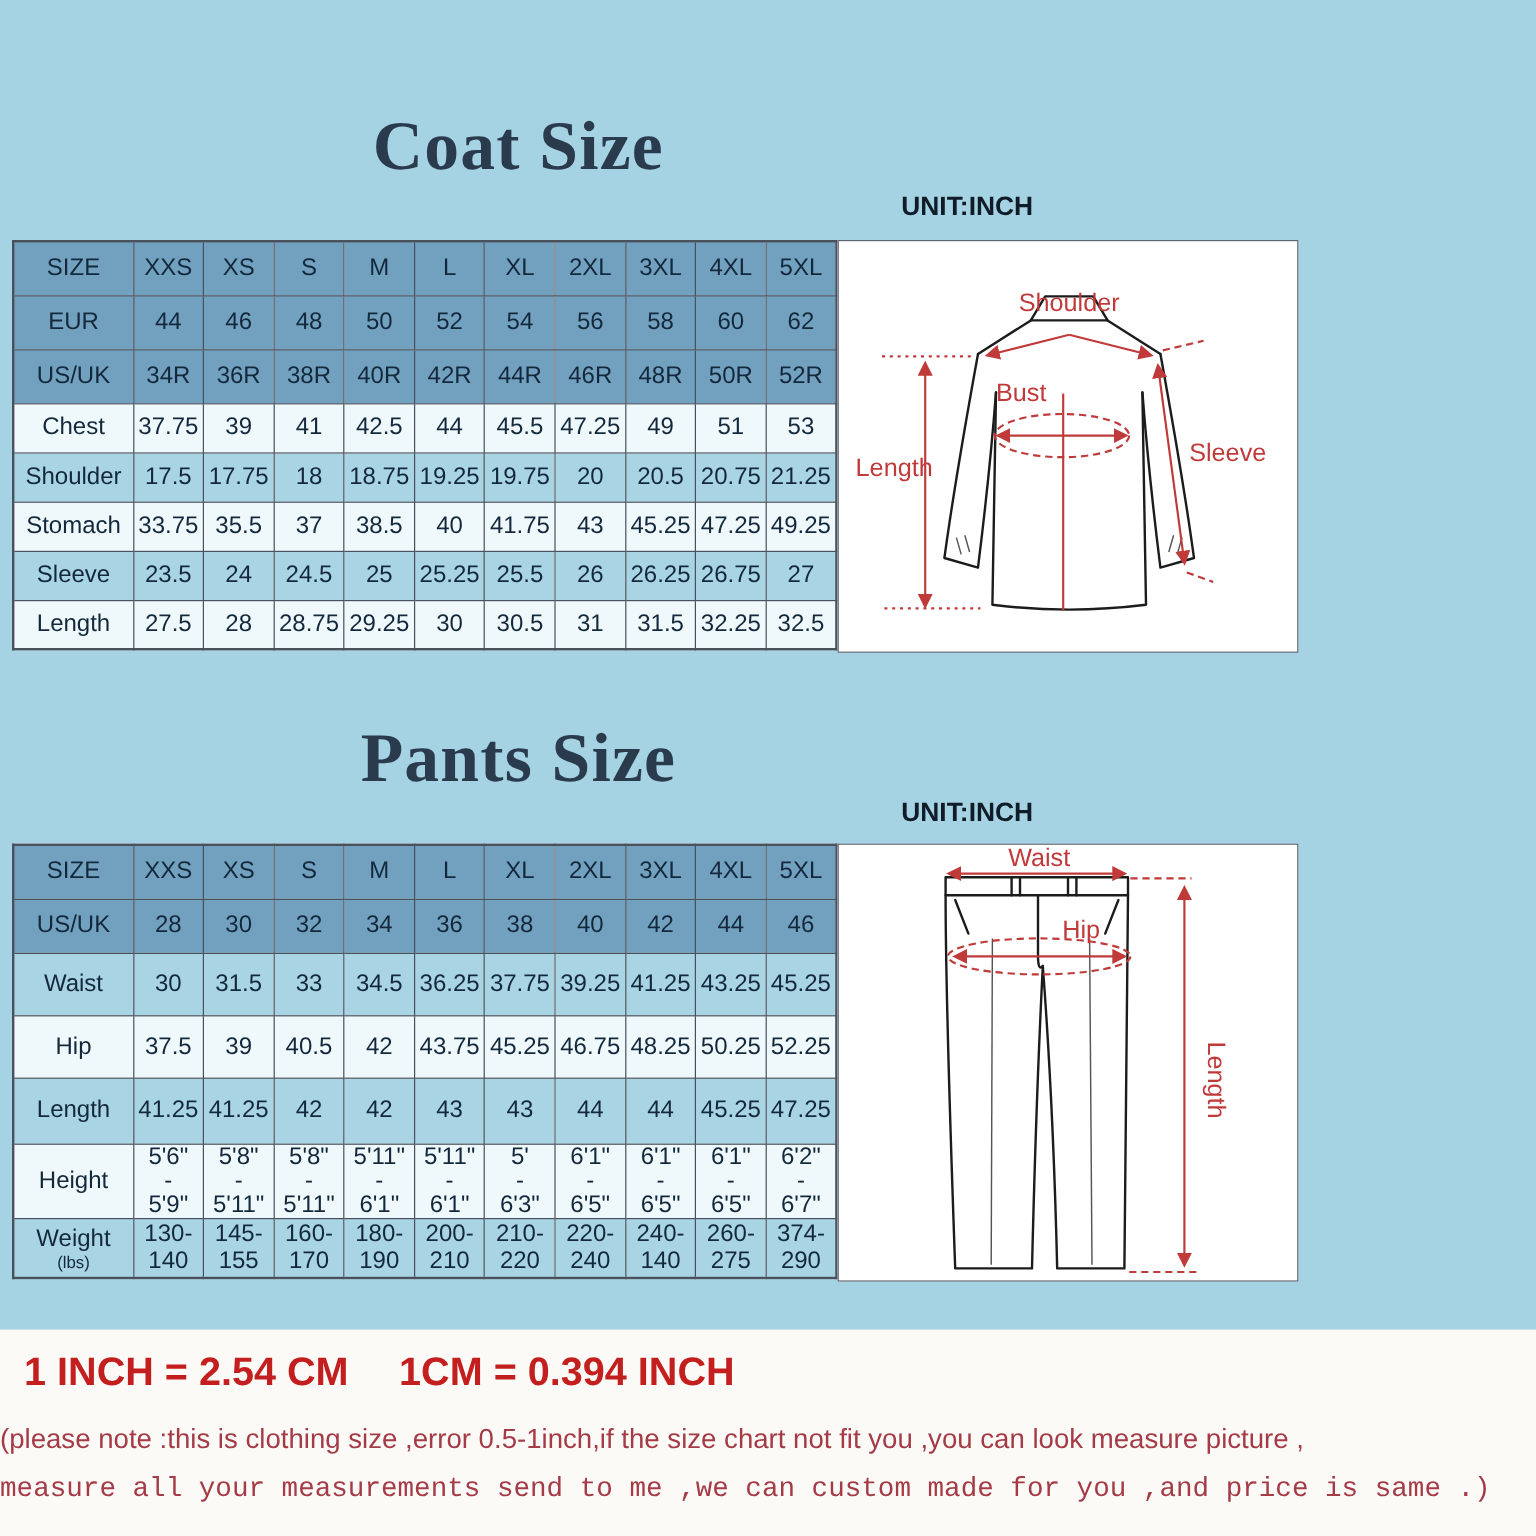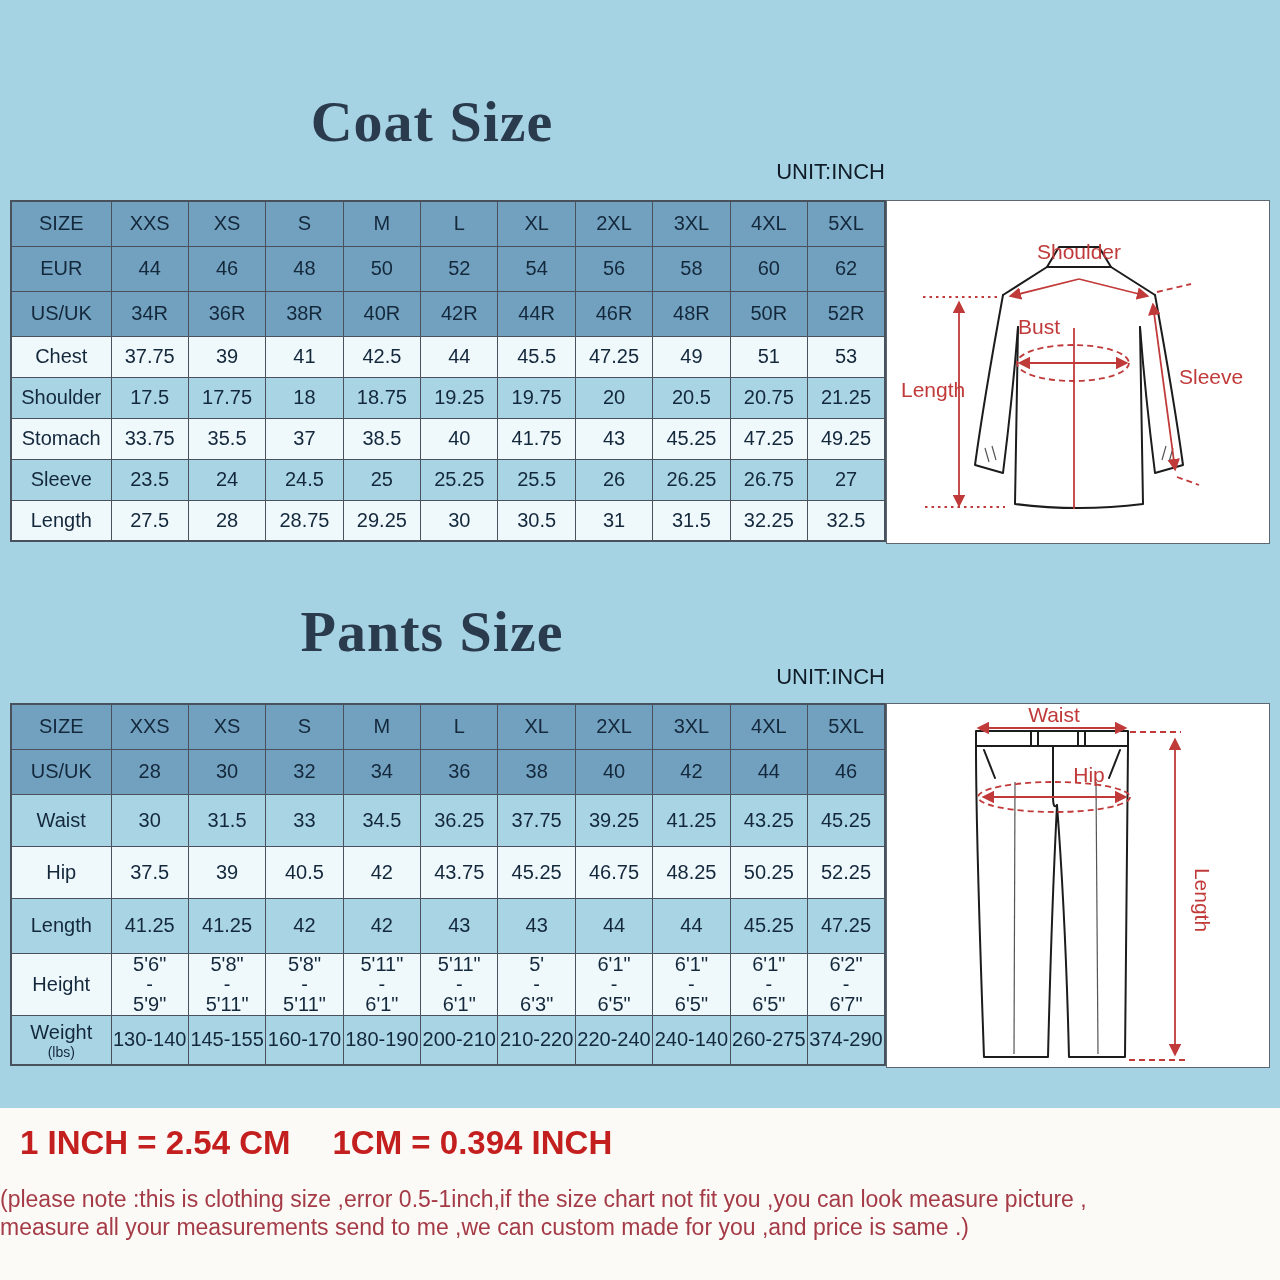--- a/index.html
+++ b/index.html
@@ -10,27 +10,27 @@
     color:#14283c;
   }
   .section-title{
     position:absolute;left:0;width:864px;text-align:center;
     font-family:Liberation Serif, serif;
     font-weight:600;font-size:58px;color:#2b3b4e;letter-spacing:1px;
   }
   #coat-title{top:88px;}
   #pants-title{top:598px;}
   .unit-label{
-    position:absolute;left:640px;width:245px;text-align:right;
-    font-weight:normal;font-size:22px;color:#101c28;
+    position:absolute;left:616px;width:245px;text-align:right;
+    font-weight:bold;font-size:22px;color:#101c28;
   }
   #coat-unit{top:159px;}
   #pants-unit{top:664px;}
 
-  .chart-row{position:absolute;left:10px;width:1260px;display:flex;align-items:flex-start;}
+  .chart-row{position:absolute;left:10px;width:1072px;display:flex;align-items:flex-start;}
   #coat-row{top:200px;}
   #pants-row{top:703px;}
 
   table.size-table{
     width:876px;border-collapse:collapse;table-layout:fixed;
     border:2px solid #49525c;background:#eff8fb;
   }
   table.size-table td{
     border:1px solid #49525c;text-align:center;vertical-align:middle;
     font-size:20px;padding:0;overflow:hidden;
@@ -71,21 +71,21 @@
     background:#fcfaf7;
   }
   #conversion-line{
     margin-top:16px;display:flex;justify-content:flex-start;gap:42px;
     font-size:33px;font-weight:bold;color:#c41f1f;padding-left:20px;
   }
   .note-line{
     text-align:left;color:#a43b46;font-size:23px;
   }
   #note-line-1{margin-top:24px;}
-  #note-line-2{margin-top:1px;}
+  #note-line-2{margin-top:15px;font-family:Liberation Mono, monospace;}
 </style>
 </head>
 <body>
 
 <div id="coat-title" class="section-title">Coat Size</div>
 <div id="coat-unit" class="unit-label">UNIT:INCH</div>
 
 <div id="coat-row" class="chart-row">
   <table id="coat-table" class="size-table">
     <colgroup>

